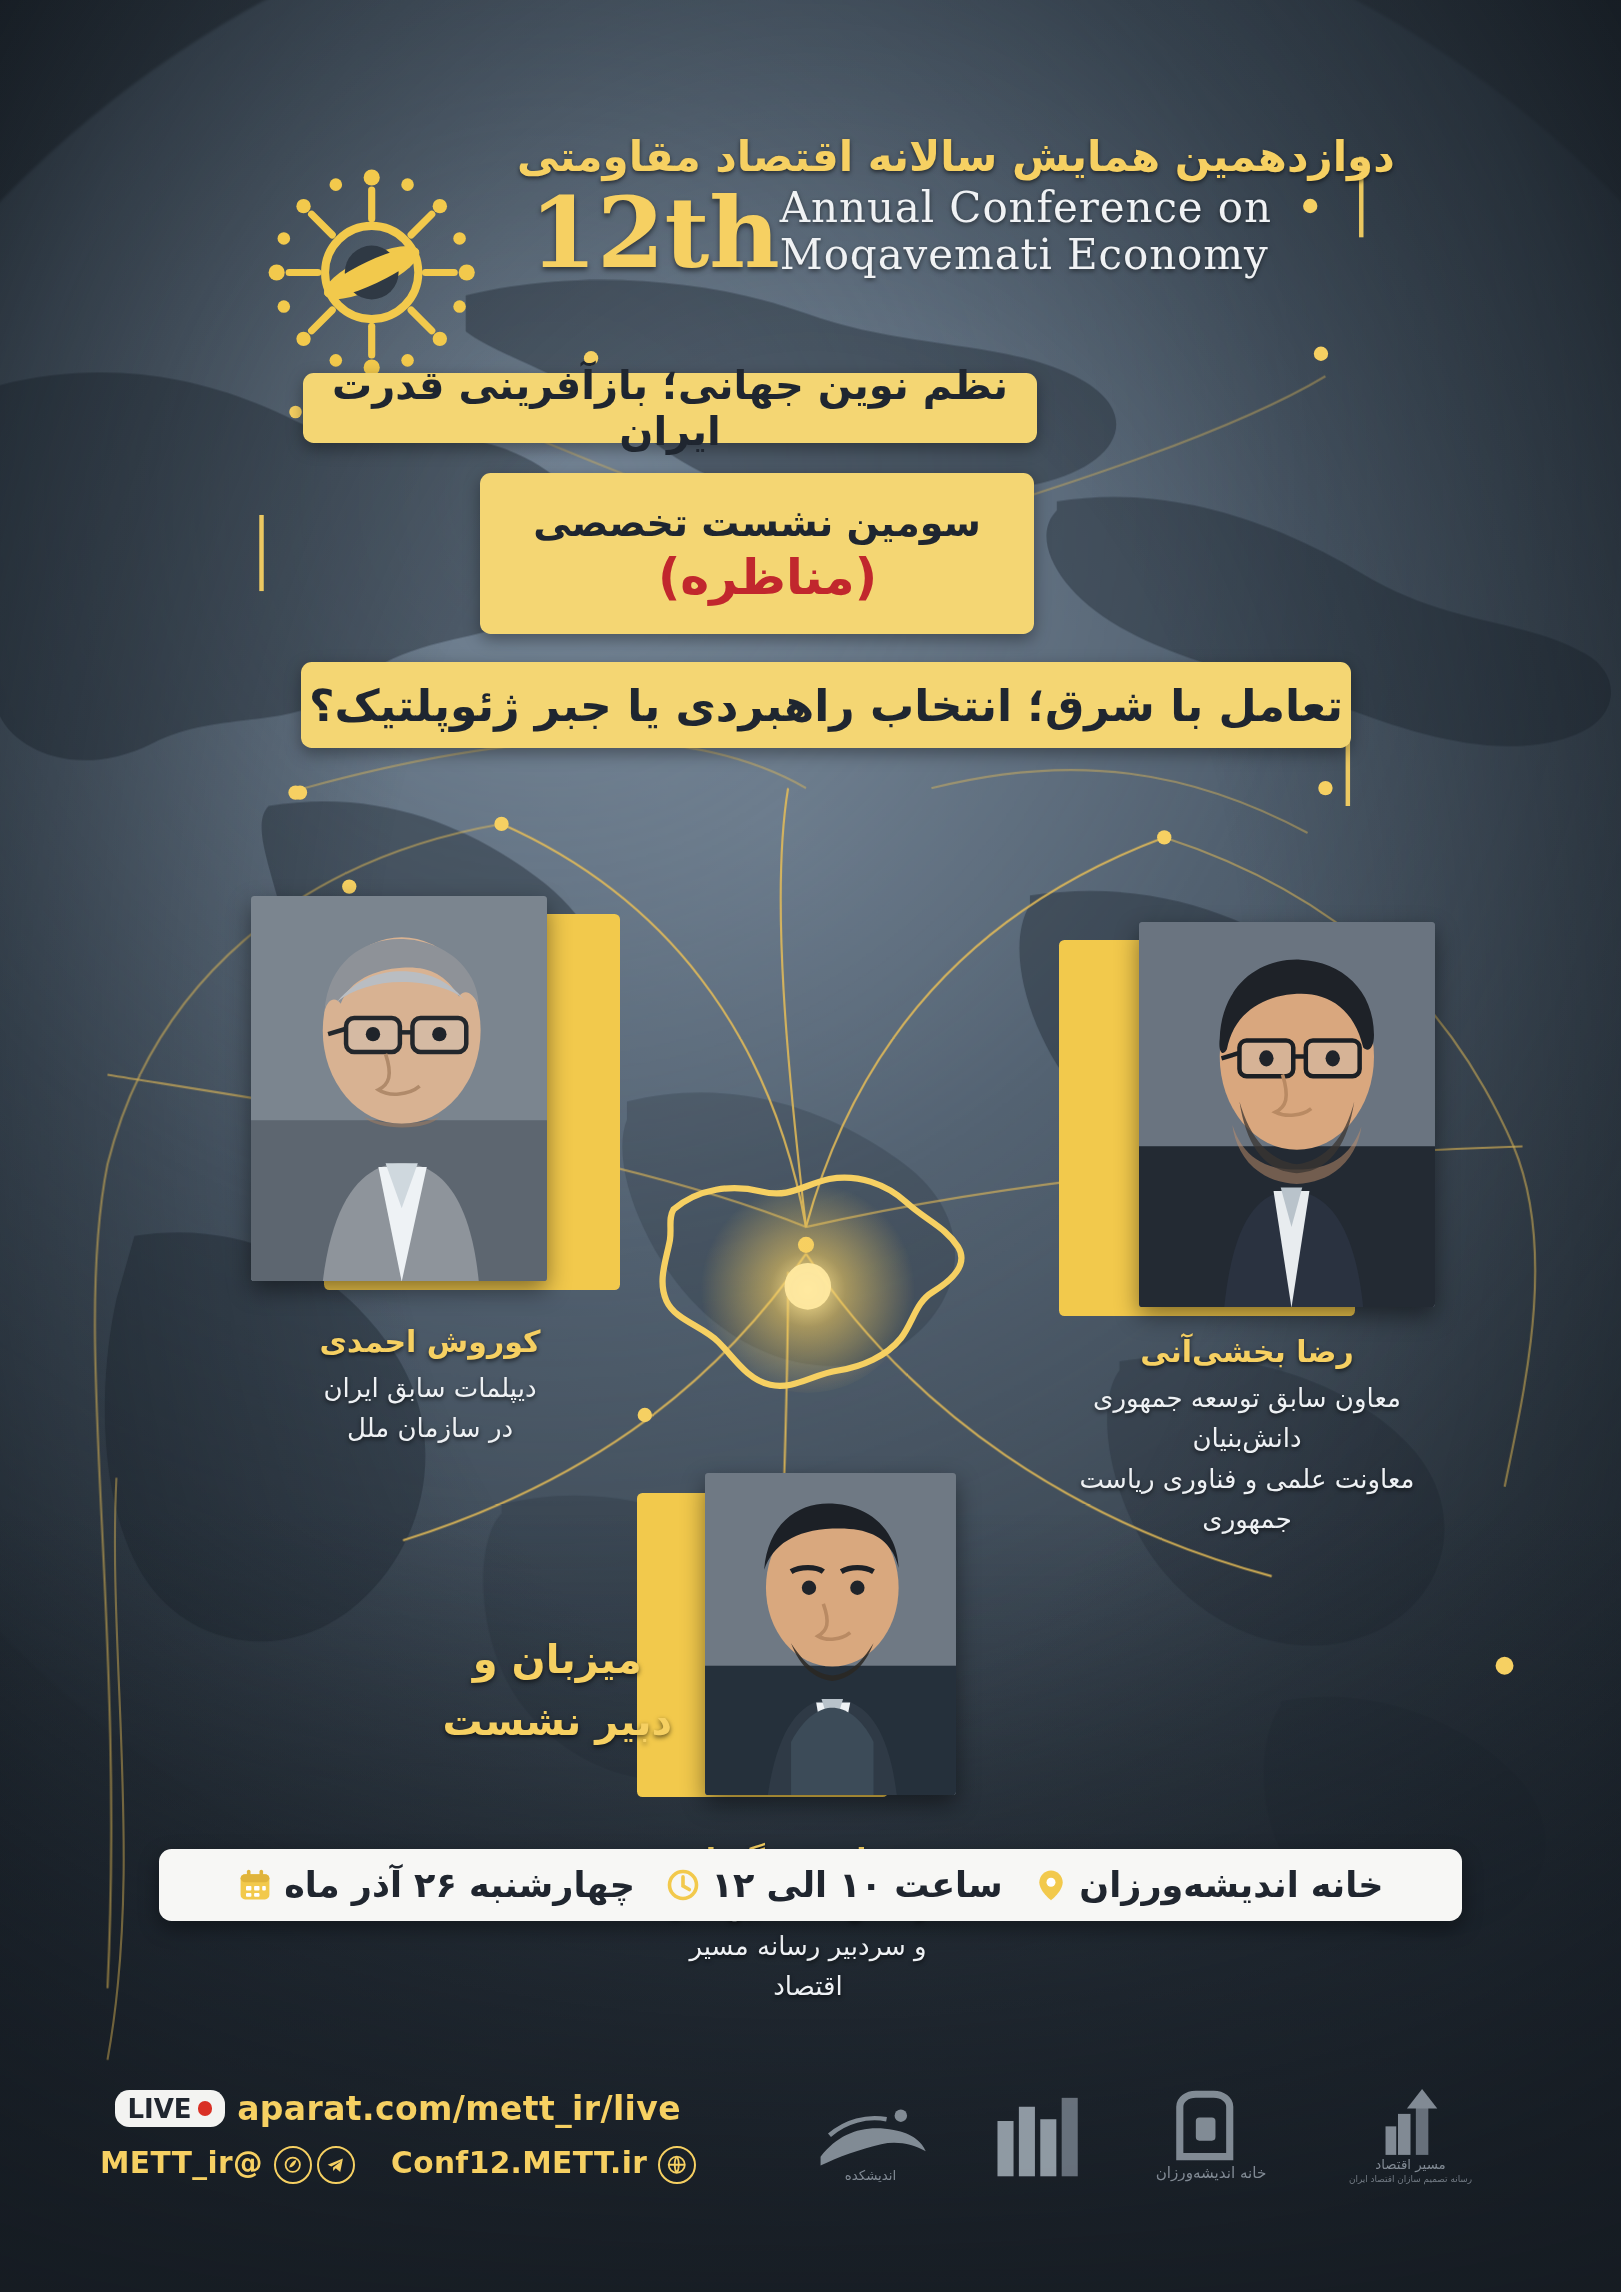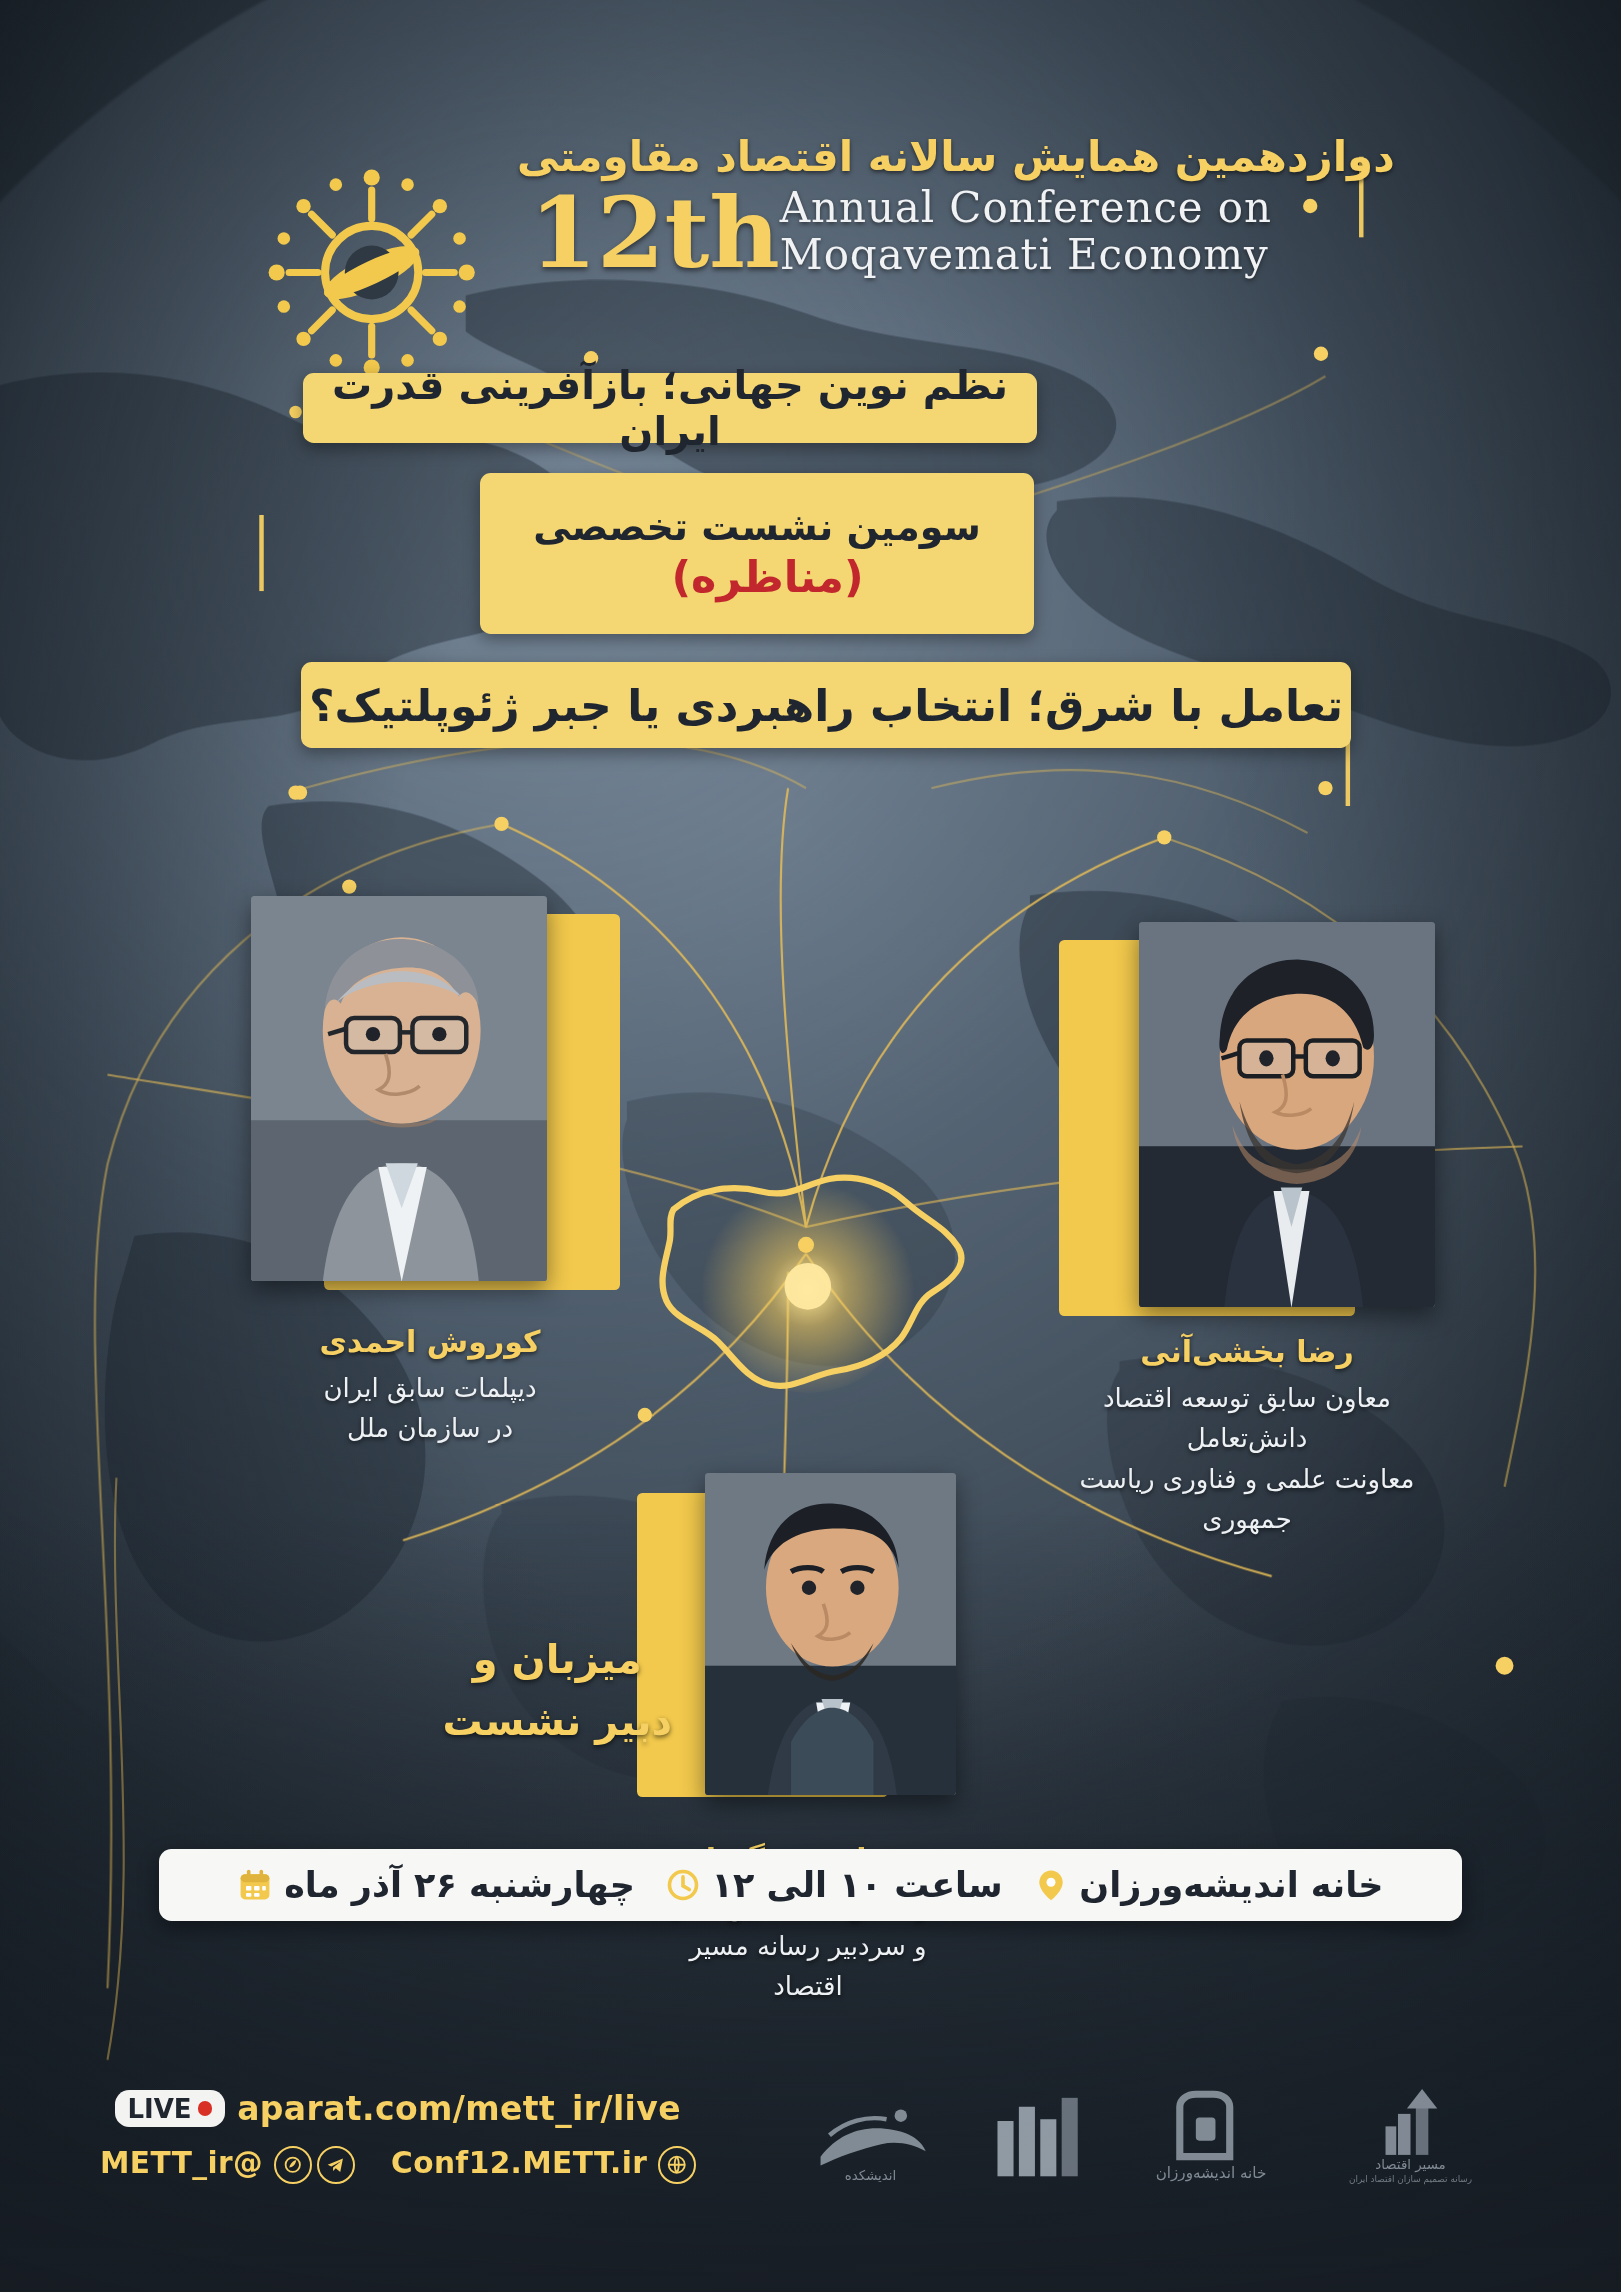--- a/index.html
+++ b/index.html
@@ -84,21 +84,21 @@
     text-align:center;
   }
   #pill-theme{
     top:373px;right:584px;width:734px;height:70px;font-size:40px;
   }
   #pill-session{
     top:473px;right:587px;width:554px;height:161px;
     flex-direction:column;gap:3.6px;
   }
   #pill-session .l1{font-size:38px;color:#1f2630;}
-  #pill-session .l2{font-size:43px;color:#c1272d;font-weight:bold;margin-left:21px;}
+  #pill-session .l2{font-size:49px;color:#c1272d;font-weight:bold;margin-left:21px;}
   #pill-question{
     top:662px;right:270px;width:1050px;height:86px;font-size:44px;
   }
 
   
   .speaker{position:absolute;}
   .photo-frame{position:relative;}
   .photo-accent{
     position:absolute;width:100%;height:100%;
     background:#f2c94c;border-radius:5.4px;
@@ -333,21 +333,21 @@
               <path d="M112 146 L92 152"></path>
           </g>
           <ellipse cx="142" cy="152" rx="8" ry="9" fill="#20242a"></ellipse>
           <ellipse cx="216" cy="152" rx="8" ry="9" fill="#20242a"></ellipse>
           <path d="M160 170 C168 196 164 206 152 212 C164 218 182 216 192 208" fill="none" stroke="#b98a63" stroke-width="4"></path>
         </svg>
       </div>
     </div>
     <div class="sp-name" style="">رضا بخشی‌آنی</div>
     <div class="sp-role" style="margin-top:9px;">
-      <div>معاون سابق توسعه اقتصاد دانش‌تعامل</div>
+      <div>معاون سابق توسعه جمهوری دانش‌بنیان</div>
       <div>معاونت علمی و فناوری ریاست جمهوری</div>
     </div>
   </div>
 
   <div class="speaker" style="top:896px;left:251px;width:358px;">
     <div class="photo-frame" style="height:412px;">
       <div class="photo-accent" style="right:-10.7px;top:18px;width:296px;height:376px;"></div>
       <div class="photo" style="left:0;top:0;width:296px;height:385px;background:#5a6470;">
         <svg class="pt" viewBox="0 0 330 430">
           <rect width="330" height="430" fill="#7b858f"></rect>

